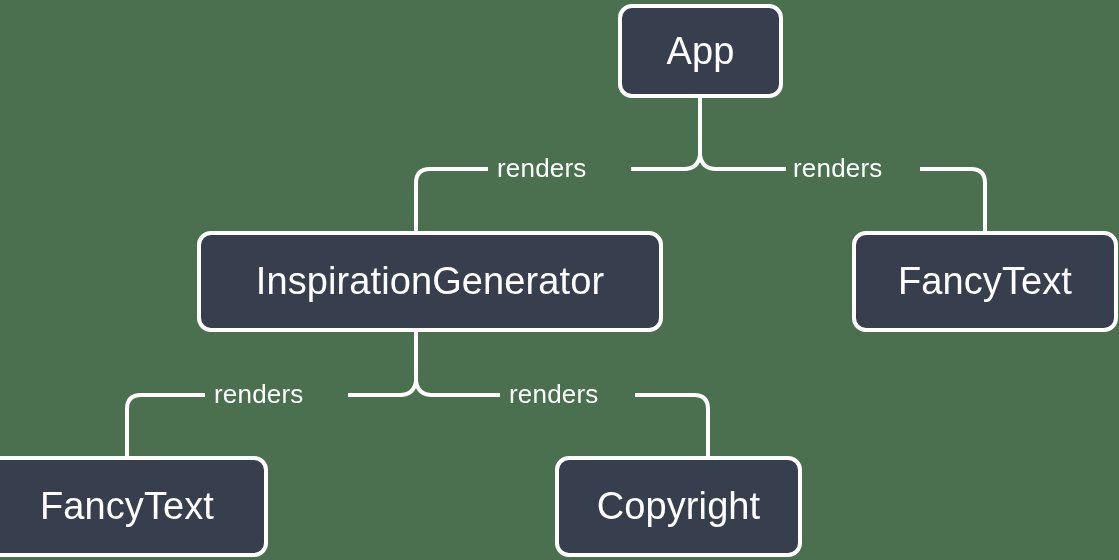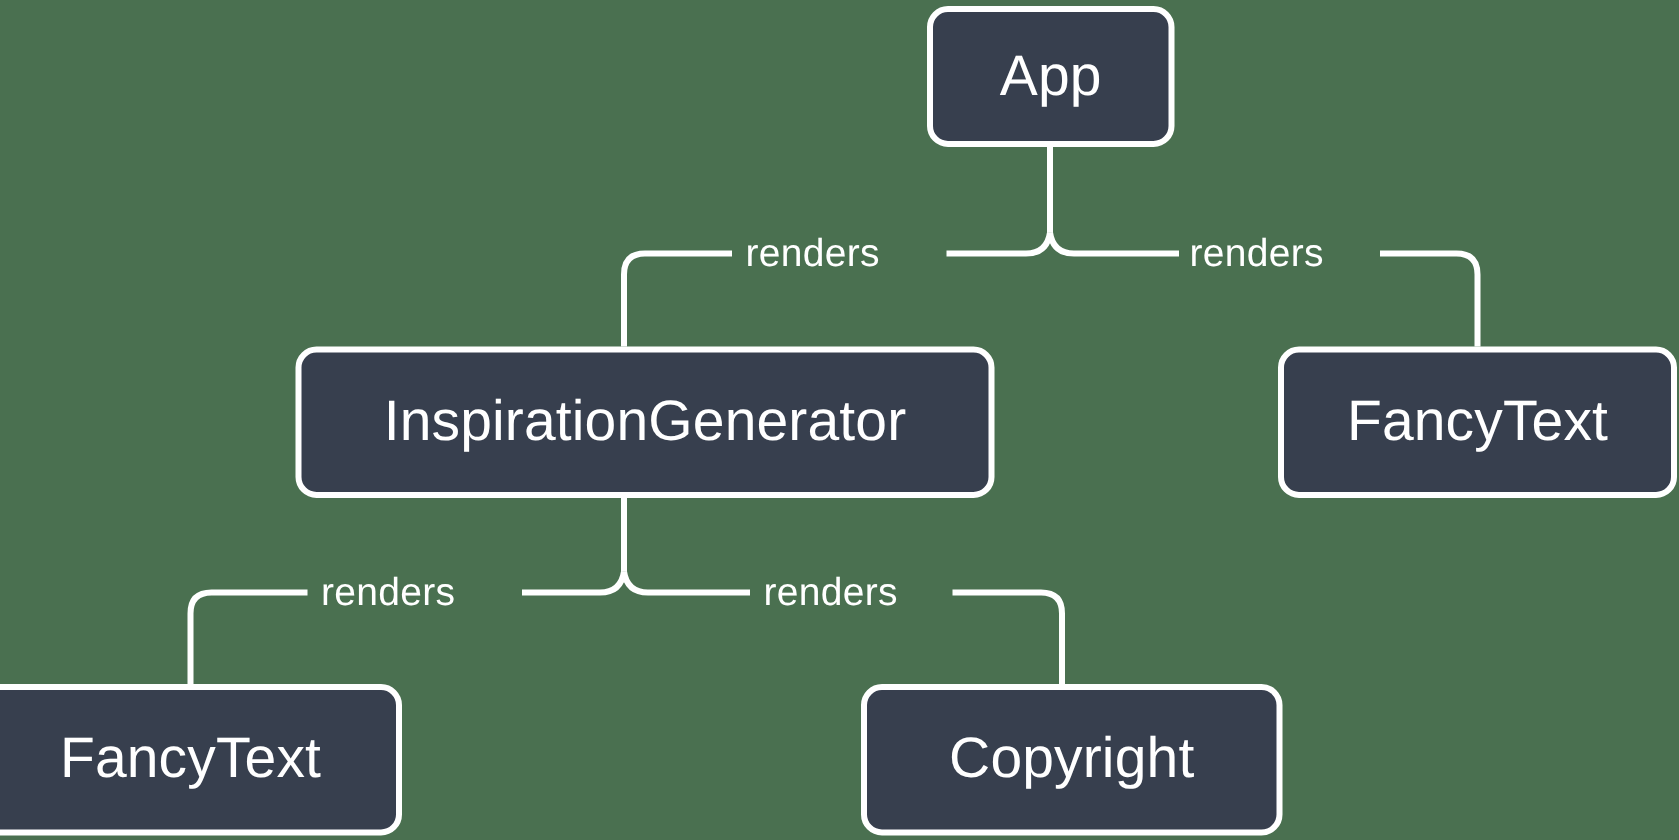--- a/index.html
+++ b/index.html
@@ -84,21 +84,21 @@
   </div>
 
   <div class="node" style="left:852px; top:231px; width:266px; height:101px;">
     <span>FancyText</span>
   </div>
 
   <div class="node" style="left:-14px; top:456px; width:282px; height:101px;">
     <span>FancyText</span>
   </div>
 
-  <div class="node" style="left:574px; top:456px; width:281px; height:101px;">
+  <div class="node" style="left:555px; top:456px; width:247px; height:101px;">
     <span>Copyright</span>
   </div>
 
   <div class="edge-label" style="left:497px; top:155px;">renders</div>
 
   <div class="edge-label" style="left:793px; top:155px;">renders</div>
 
   <div class="edge-label" style="left:214px; top:381px;">renders</div>
 
   <div class="edge-label" style="left:509px; top:381px;">renders</div>

